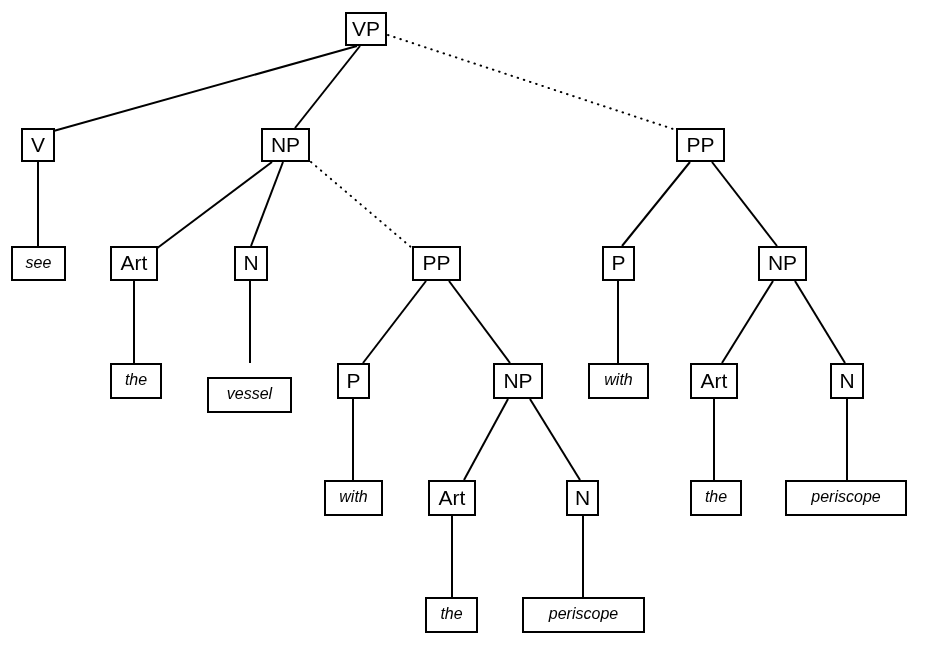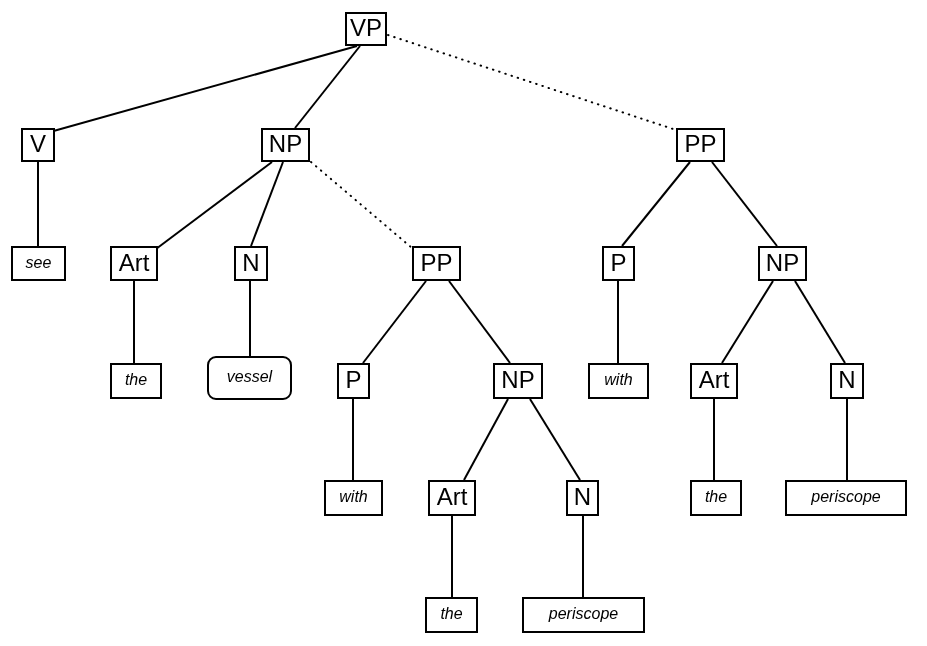--- a/index.html
+++ b/index.html
@@ -29,21 +29,21 @@
     box-sizing: border-box;
     border: 2px solid #000000;
     background: #ffffff;
     display: flex;
     align-items: center;
     justify-content: center;
     line-height: 1;
     white-space: nowrap;
   }
   .cat {
-    font-size: 24px;
+    font-size: 21px;
     font-style: normal;
     color: #000000;
     padding-bottom: 2px;
   }
   .term {
     font-size: 16px;
     font-style: italic;
     color: #000000;
     padding-bottom: 2px;
   }
@@ -104,21 +104,21 @@
       </div>
       <div class="node" style="left: 602px; top: 246px; width: 33px; height: 35px;">
         <span class="cat">P</span>
       </div>
       <div class="node" style="left: 758px; top: 246px; width: 49px; height: 35px;">
         <span class="cat">NP</span>
       </div>
       <div class="node" style="left: 110px; top: 363px; width: 52px; height: 36px;">
         <span class="term">the</span>
       </div>
-      <div class="node" style="left: 207px; top: 356px; width: 85px; height: 44px; border-radius: 9px;">
+      <div class="node" style="left: 207px; top: 377px; width: 85px; height: 36px;">
         <span class="term">vessel</span>
       </div>
       <div class="node" style="left: 337px; top: 363px; width: 33px; height: 36px;">
         <span class="cat">P</span>
       </div>
       <div class="node" style="left: 493px; top: 363px; width: 50px; height: 36px;">
         <span class="cat">NP</span>
       </div>
       <div class="node" style="left: 588px; top: 363px; width: 61px; height: 36px;">
         <span class="term">with</span>

